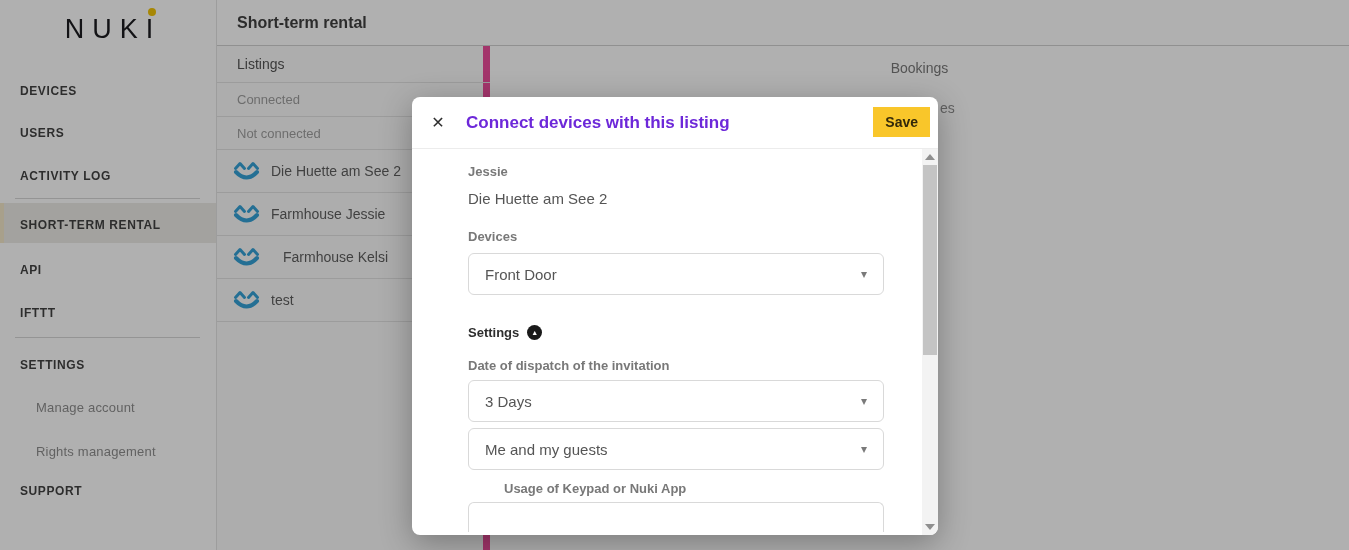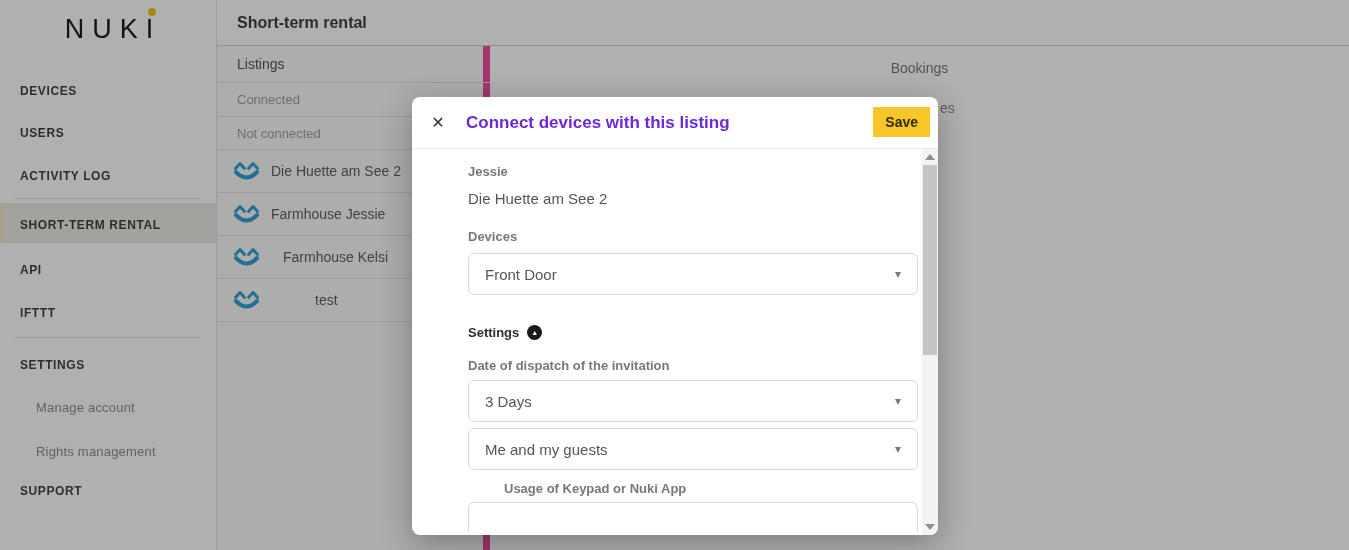--- a/index.html
+++ b/index.html
@@ -35,21 +35,21 @@
   
   .listings { position:absolute; left:217px; top:46px; width:273px; height:504px;
               background:#fbfbfb; border-right:7px solid #ec4899; z-index:1; }
   .lrow { position:absolute; left:0; width:273px; border-bottom:1px solid #e2e2e2;
           display:flex; align-items:center; }
   .lrow-header { top:0; height:37px; font-size:14px; color:#4f4f4f; padding-left:20px; }
   .lrow-filter1 { top:37px; height:34px; font-size:13px; color:#9c9c9c; padding-left:20px; }
   .lrow-filter2 { top:71px; height:33px; font-size:13px; color:#9c9c9c; padding-left:20px; }
   .lrow-item { height:43px; font-size:14px; color:#5a5a5a; padding-left:16px; cursor:pointer; }
   .lrow-item .listing-icon { width:27px; height:21px; margin-right:11px; color:#2f9fd5; flex:none; }
-  .li0 { top:104px; } .li1 { top:147px; } .li2 { top:190px;gap:12px; } .li3 { top:233px;gap:44px; }
+  .li0 { top:104px; } .li1 { top:147px; } .li2 { top:190px;gap:12px; } .li3 { top:233px; }
 
   
   .bookings { position:absolute; left:490px; top:46px; width:859px; height:504px;
               background:#fff; z-index:1; }
   .bookings-title { padding-top:14px; text-align:center; font-size:14px; color:#757575; }
   .bookings-partial { position:absolute; left:450px; top:54px; font-size:14px; color:#8a8a8a;text-align:center; }
 
   
   .overlay { position:absolute; left:0; top:0; width:1349px; height:550px;
              background:rgba(15,15,15,.33); z-index:5; }
@@ -65,21 +65,21 @@
   .modal-title { position:absolute; left:54px; top:16px; font-size:17px; font-weight:bold;
                  color:#6d28d9; }
   .save-btn { position:absolute; right:8px; top:10px; height:30px; padding:0 12px;
               background:#f9c62a; border:none; border-radius:0; font-size:14px;
               font-weight:bold; color:#33290a; cursor:pointer;
               font-family:"Liberation Sans", sans-serif; }
   .modal-body { position:absolute; left:0; top:52px; right:16px; bottom:0;
                 padding:15px 0 0 56px; overflow:hidden; }
   .f-label { width:394px; font-size:13px; line-height:15px; font-weight:bold; color:#787878; }
   .f-value { width:394px; font-size:15px; line-height:18px; color:#555; margin-top:11px; }
-  .f-select { width:450px; height:42px; border:1px solid #d9d9d9; border-radius:6px;
+  .f-select { width:416px; height:42px; border:1px solid #d9d9d9; border-radius:6px;
               display:flex; align-items:center; padding:0 16px; font-size:15px; color:#555;
               cursor:pointer; background:#fff; }
   .f-select .caret { margin-left:auto; font-size:12px; color:#7a7a7a; }
   .mt21 { margin-top:21px; } .mt9 { margin-top:9px; } .mt29 { margin-top:29px; }
   .mt17 { margin-top:17px; } .mt7 { margin-top:7px; } .mt13 { margin-top:13px; }
   .mt6 { margin-top:6px; } .mt11 { margin-top:11px;margin-left:36px; }
   .settings-row { display:flex; align-items:center; height:17px; }
   .settings-label { font-size:13px; font-weight:bold; color:#2e2e2e; }
   .collapse-circle { width:15px; height:15px; margin-left:8px; border-radius:50%;
                      background:#1a1a1a; color:#fff; font-size:7px; line-height:15px;

